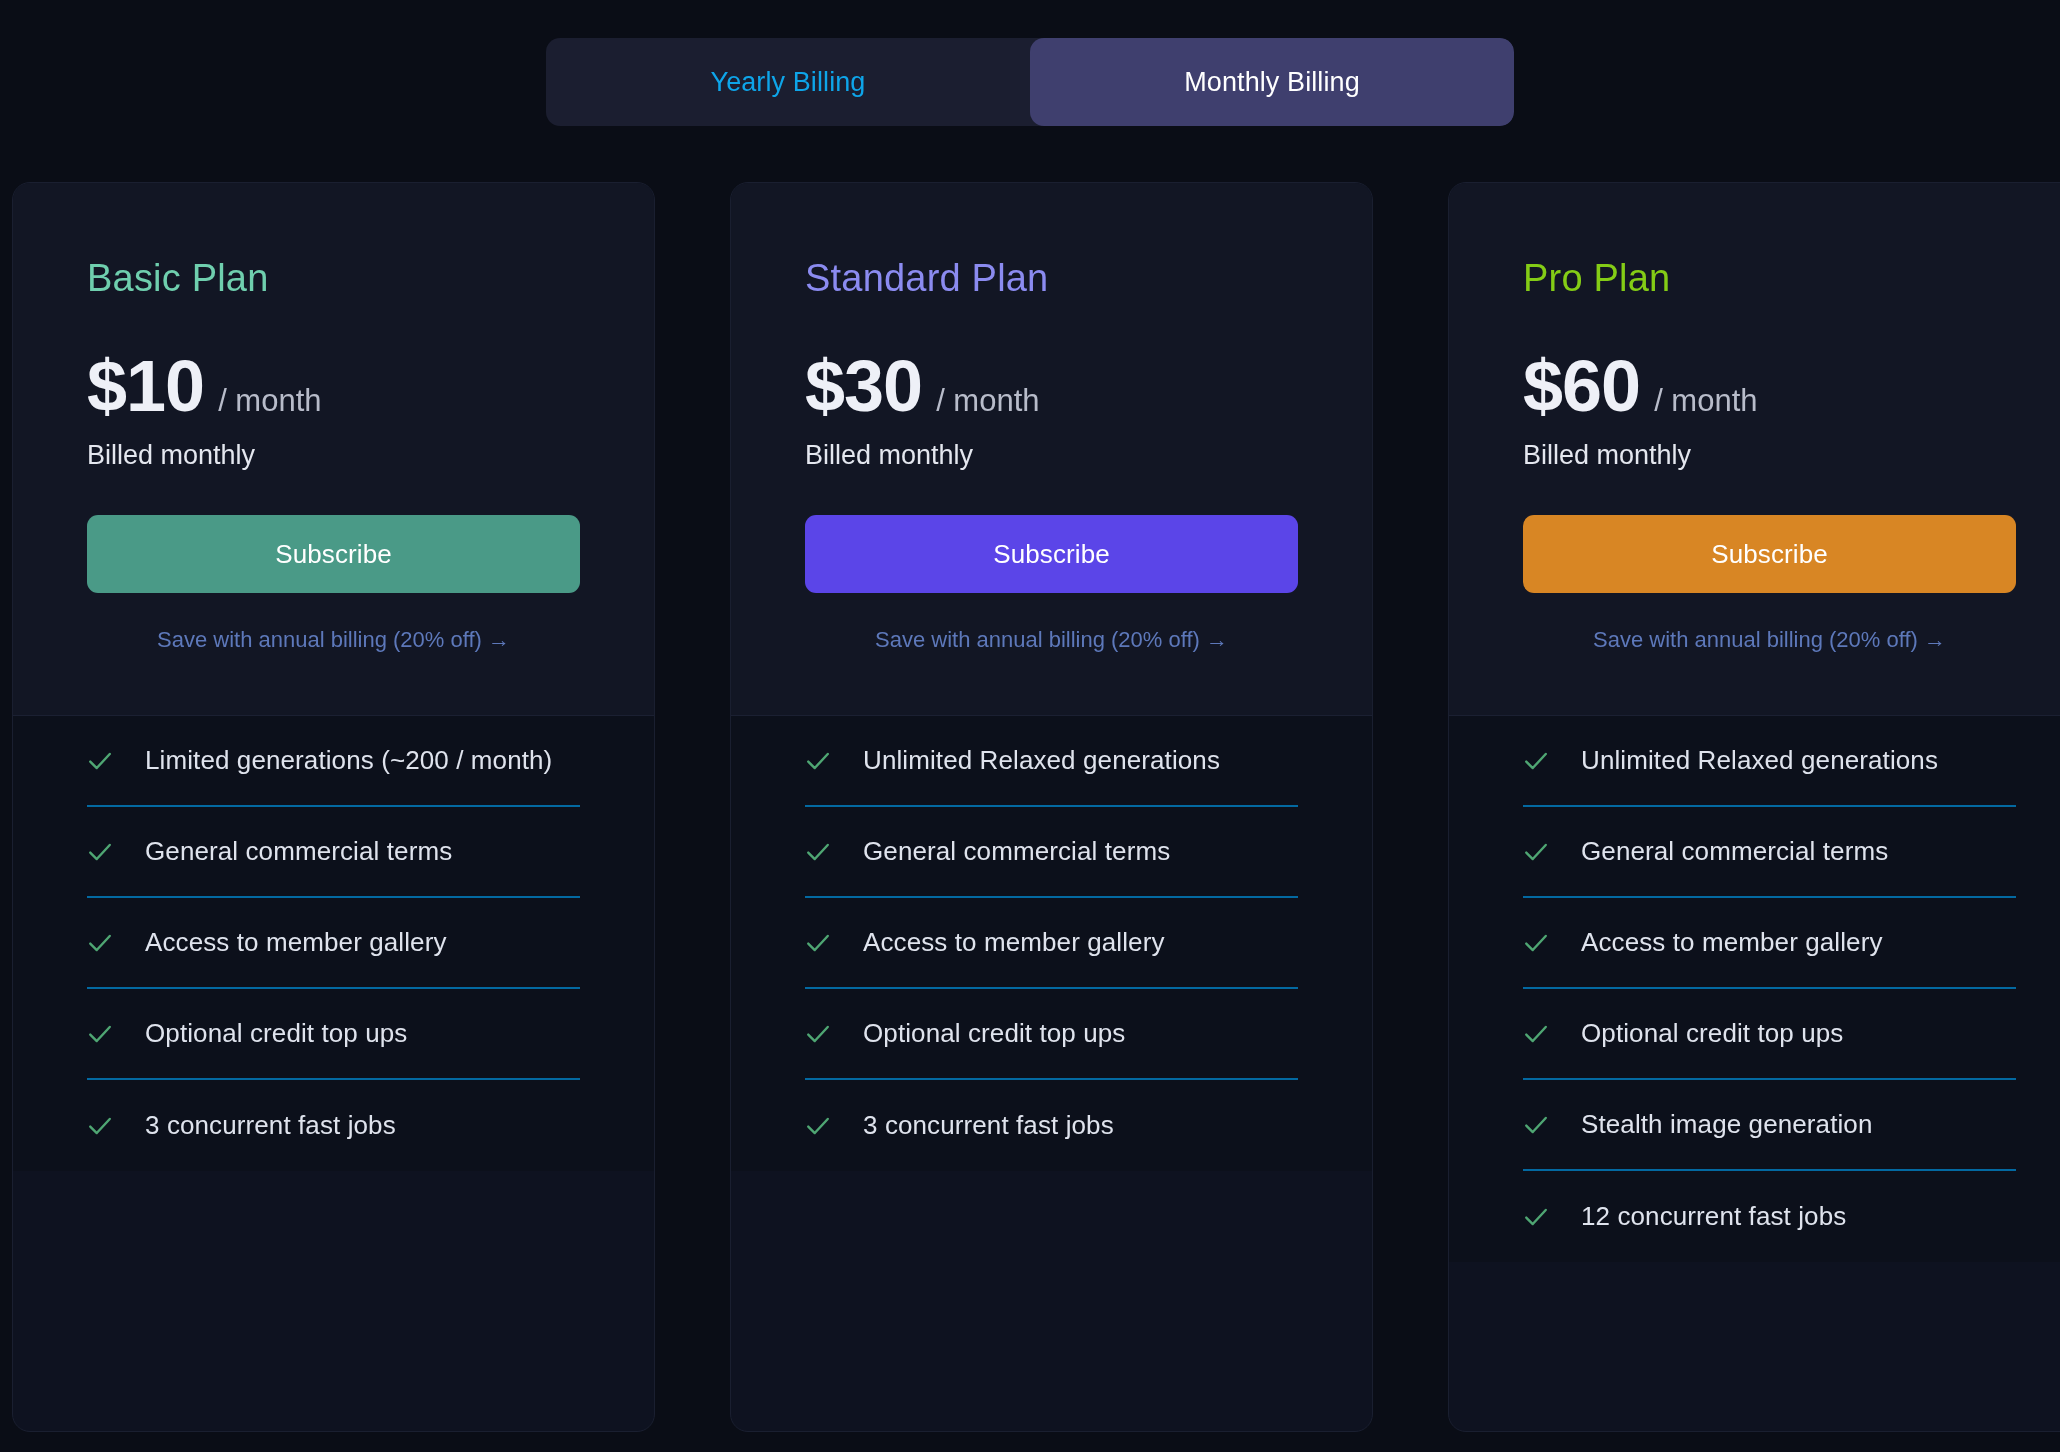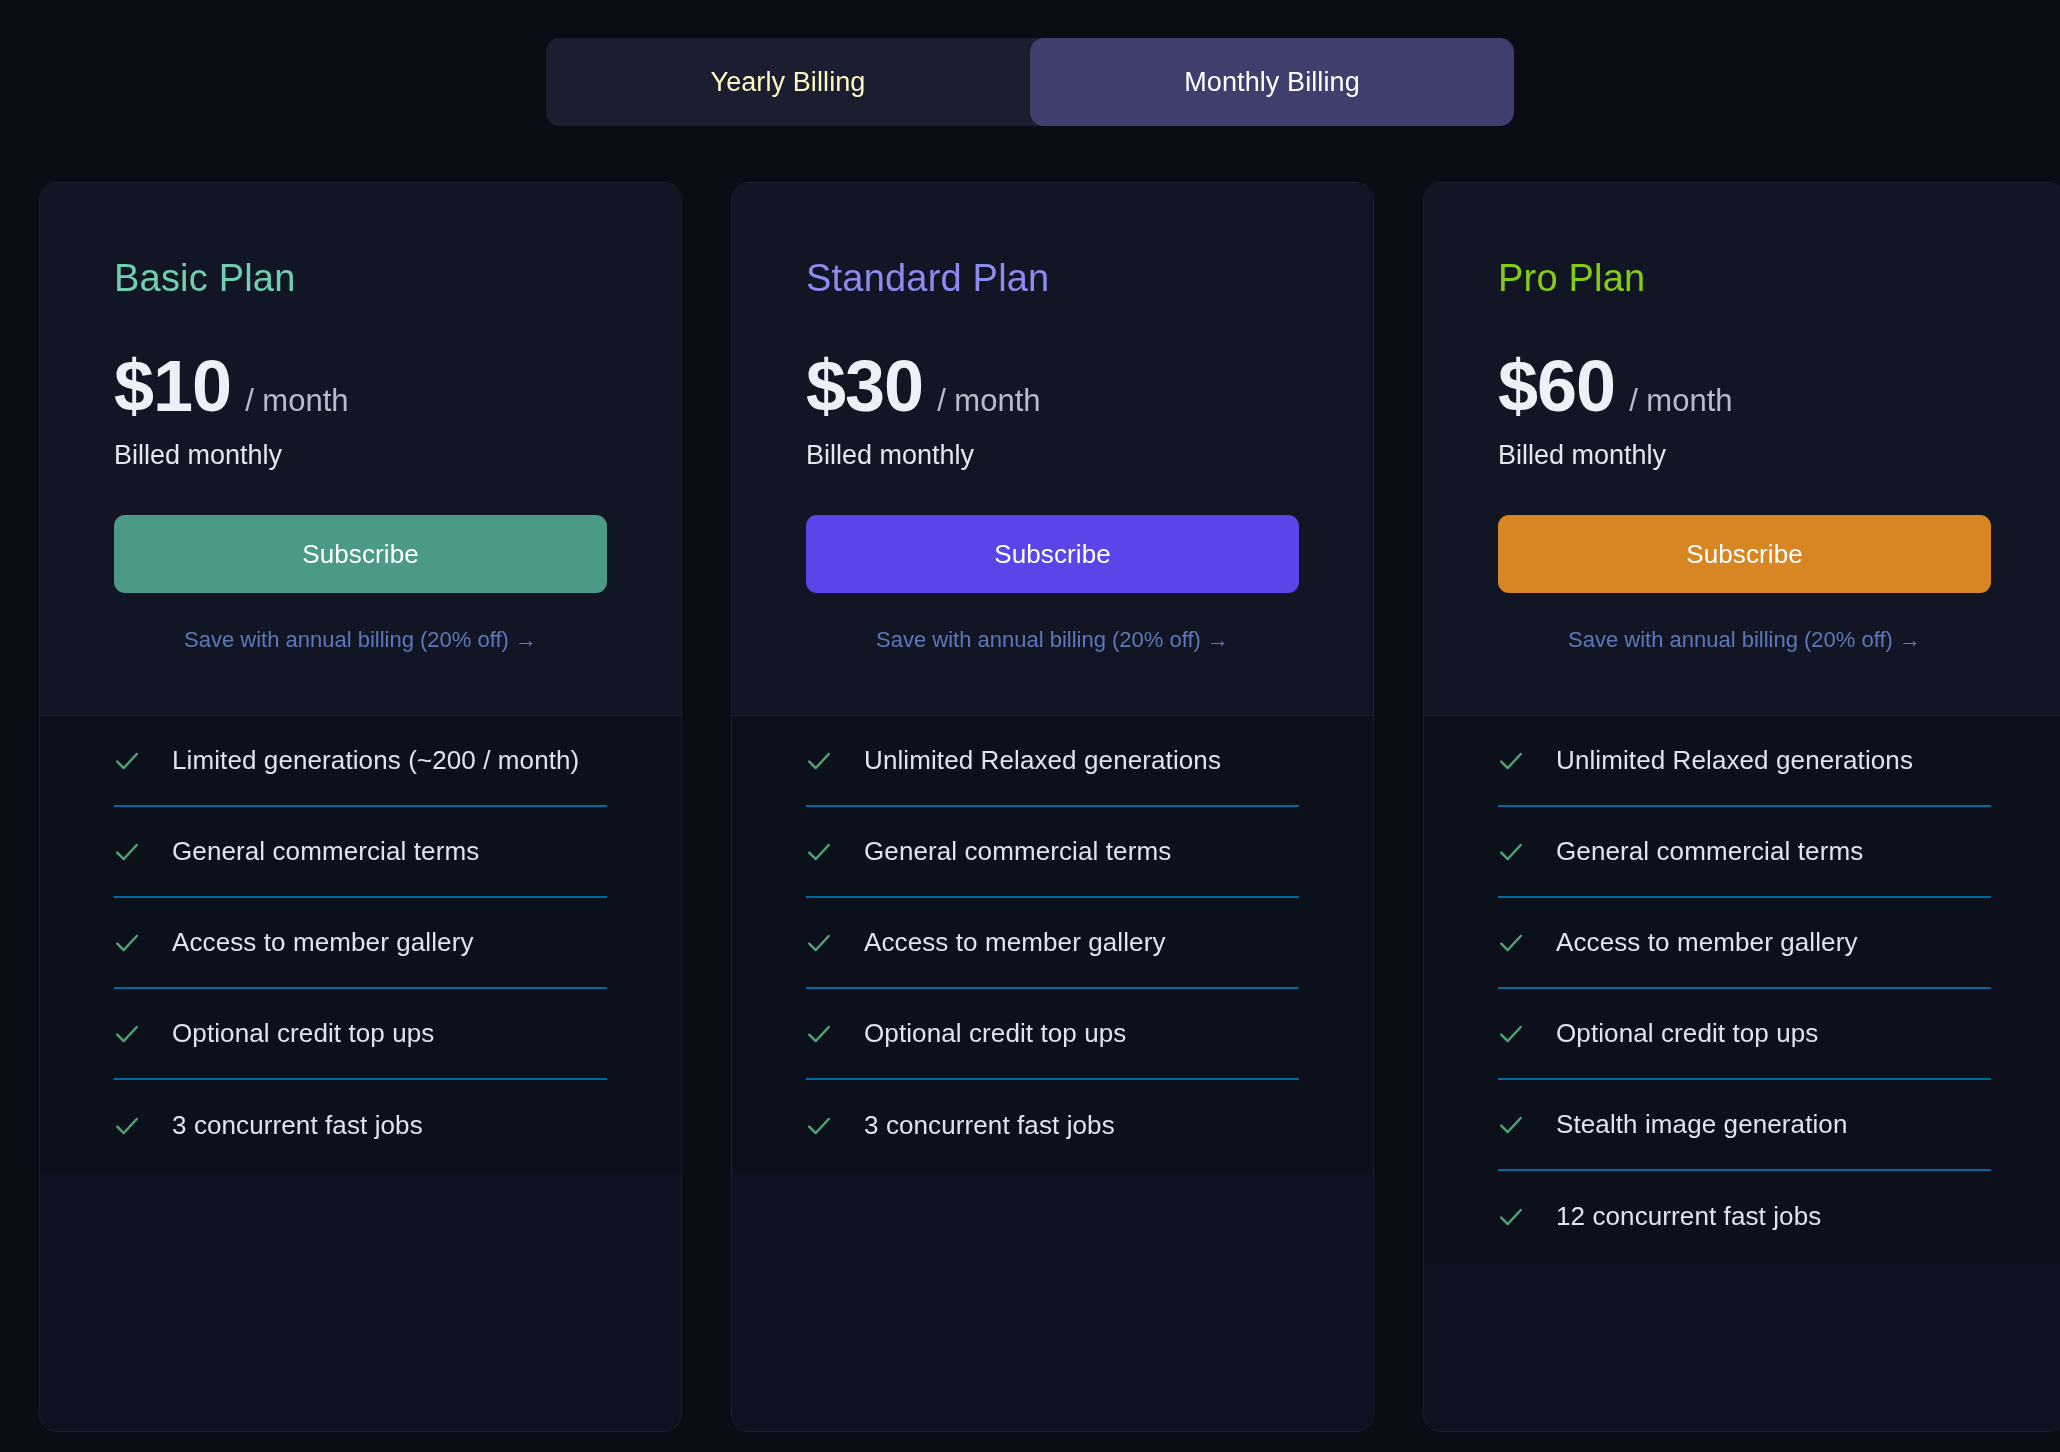--- a/index.html
+++ b/index.html
@@ -42,32 +42,32 @@
     font-size: 27px;
     letter-spacing: 0.1px;
     border-radius: 14px;
     cursor: pointer;
     user-select: none;
     border: none;
     background: transparent;
     font-family: "Liberation Sans", sans-serif;
   }
 
-  .toggle-seg.inactive { color: #fef9c3; }
+  .toggle-seg.inactive { color: #0ea5e9; }
 
   .toggle-seg.active {
     background: #3f3f6e;
     color: #ffffff;
   }
 
   
   .plans-row {
     display: flex;
-    gap: 49px;
-    padding: 0 39px;
+    gap: 75px;
+    padding: 0 12px;
     margin-top: 56px;
     align-items: flex-start;
   }
 
   .plan-card {
     flex: 0 0 643px;
     width: 643px;
     background: #0e1220;
     border: 1px solid #1a1f30;
     border-radius: 18px;

